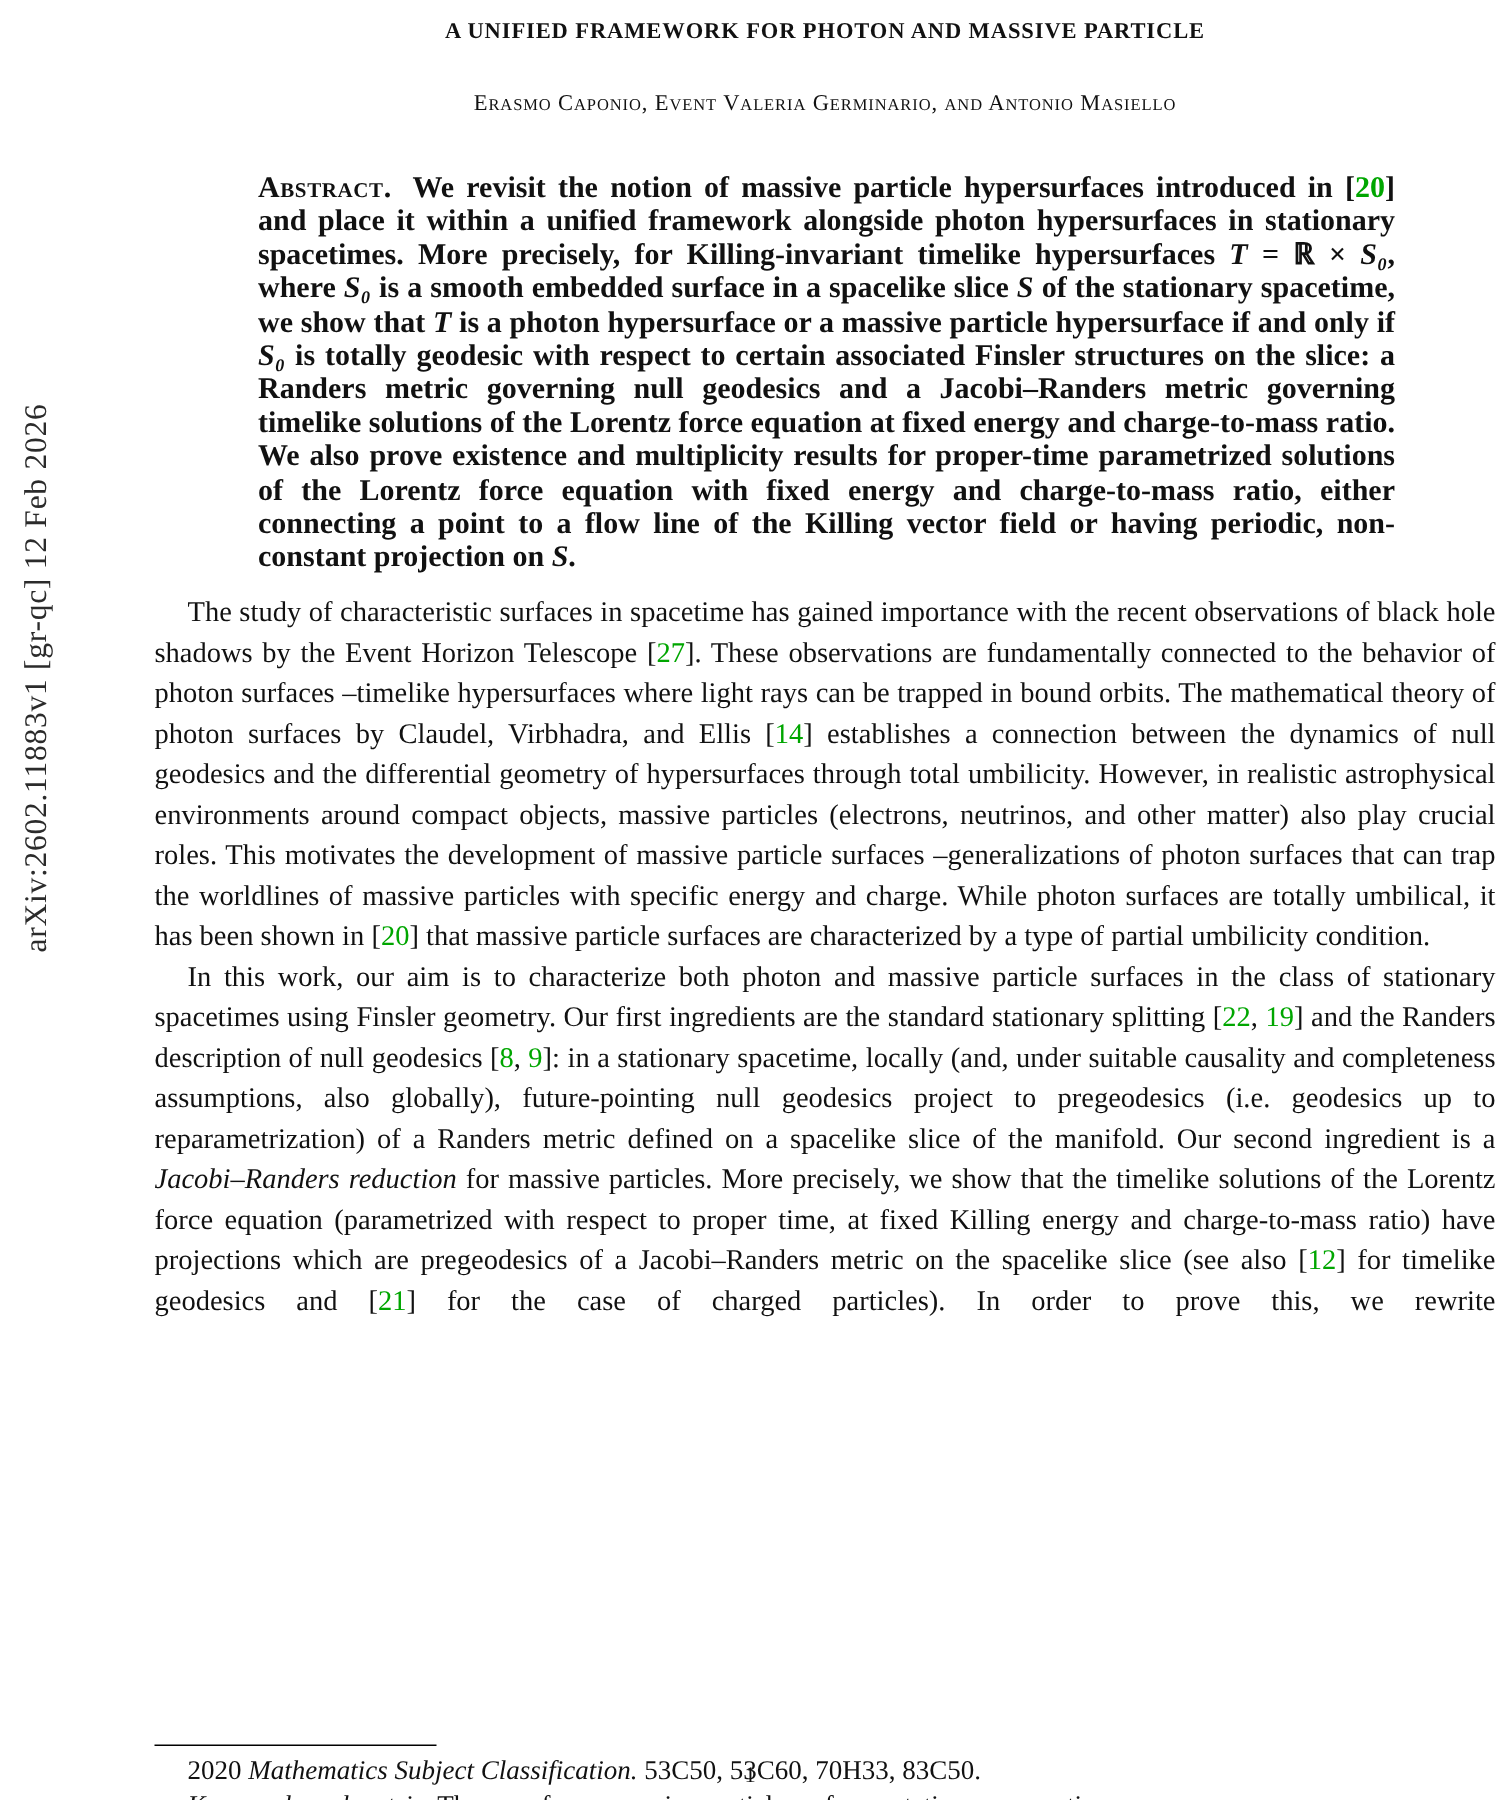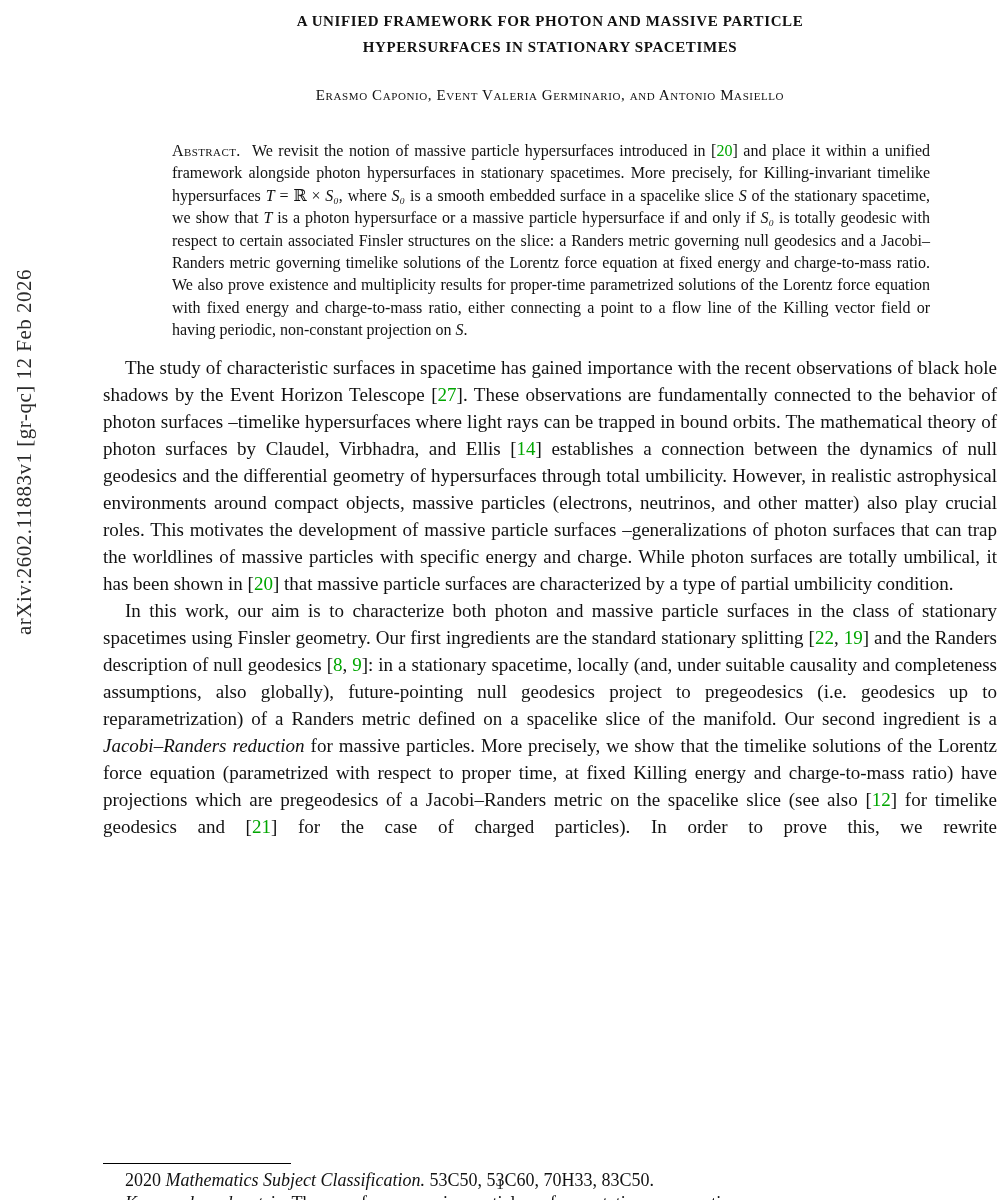--- a/index.html
+++ b/index.html
@@ -40,23 +40,24 @@
     margin-top: 27px;
     text-align: center;
     font-size: 15px;
     font-variant: small-caps;
     letter-spacing: 0.6px;
   }
   .abstract {
     margin-top: 36px;
     padding-left: 69px;
     padding-right: 67px;
-    font-size: 16px;
+    font-size: 20px;
     line-height: 22.4px;
     text-align: justify;
+    font-weight: bold;
   }
   .abstract-label {
     font-variant: small-caps;
     letter-spacing: 0.4px;
     margin-right: 6px;
   }
   .section-heading {
     margin: 56px 0 0 0;
     text-align: center;
     font-size: 18px;
@@ -105,21 +106,20 @@
 <div class="page">
 
   <div class="arxiv-strip">
     <span>arXiv:2602.11883v1  [gr-qc]  12 Feb 2026</span>
   </div>
 
   <div class="content">
 
     <h1 class="paper-title">
       <span>A UNIFIED FRAMEWORK FOR PHOTON AND MASSIVE PARTICLE</span><br>
-      <span>HYPERSURFACES IN STATIONARY SPACETIMES</span>
     </h1>
 
     <div class="authors">Erasmo Caponio, Event Valeria Germinario, and Antonio Masiello</div>
 
     <div class="abstract">
       <span class="abstract-label">Abstract.</span>
       <span><span>We revisit the notion of massive particle hypersurfaces introduced in [</span><span class="cite">20</span><span>] and place it within a unified framework alongside photon hypersurfaces in stationary spacetimes. More precisely, for Killing-invariant timelike hypersurfaces </span><span class="math">T</span><span> = ℝ × </span><span class="math">S₀</span><span>, where </span><span class="math">S₀</span><span> is a smooth embedded surface in a spacelike slice </span><span class="math">S</span><span> of the stationary spacetime, we show that </span><span class="math">T</span><span> is a photon hypersurface or a massive particle hypersurface if and only if </span><span class="math">S₀</span><span> is totally geodesic with respect to certain associated Finsler structures on the slice: a Randers metric governing null geodesics and a Jacobi–Randers metric governing timelike solutions of the Lorentz force equation at fixed energy and charge-to-mass ratio. We also prove existence and multiplicity results for proper-time parametrized solutions of the Lorentz force equation with fixed energy and charge-to-mass ratio, either connecting a point to a flow line of the Killing vector field or having periodic, non-constant projection on </span><span class="math">S</span><span>.</span></span>
     </div>
 
 

